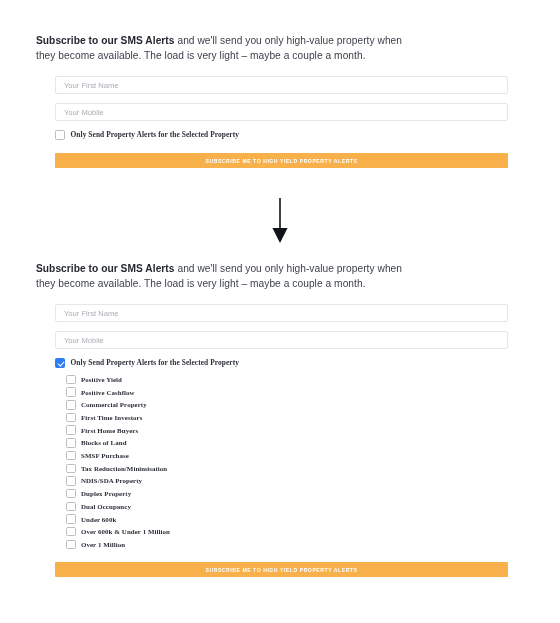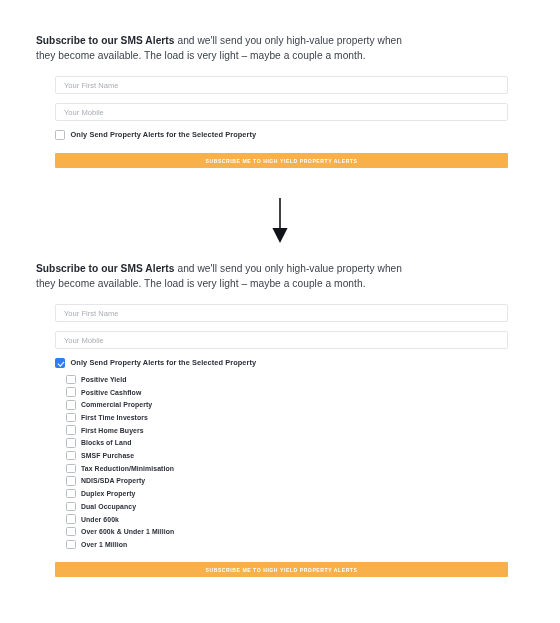--- a/index.html
+++ b/index.html
@@ -108,20 +108,21 @@
     border-width: 0 1.4px 1.4px 0;
     transform: rotate(42deg);
   }
   .cb-label {
     margin-left: 6px;
     font-size: 7.4px;
     font-weight: 700;
     letter-spacing: 0.08px;
     color: #2b2f38;
     white-space: nowrap;
+    font-family: Liberation Serif, serif;
   }
   .cb-row.sub .cb-label {
     font-size: 6.9px;
     margin-left: 5.5px;
   }
 
   
   .submit {
     box-sizing: border-box;
     display: block;

